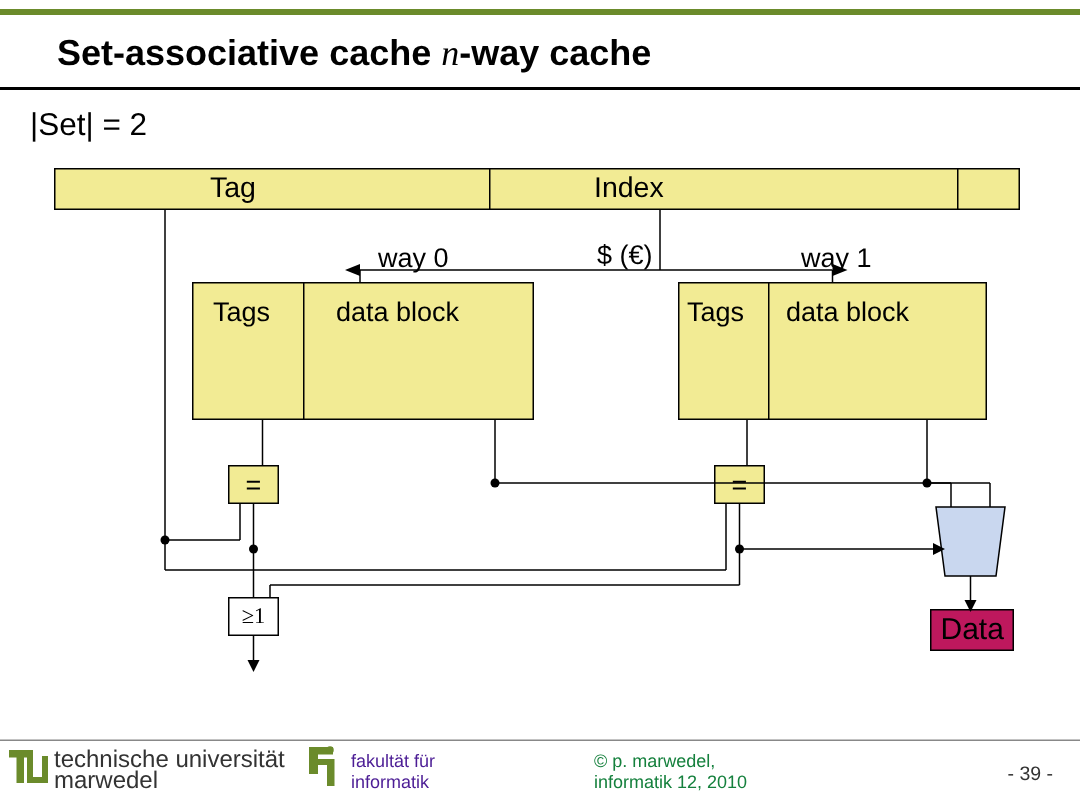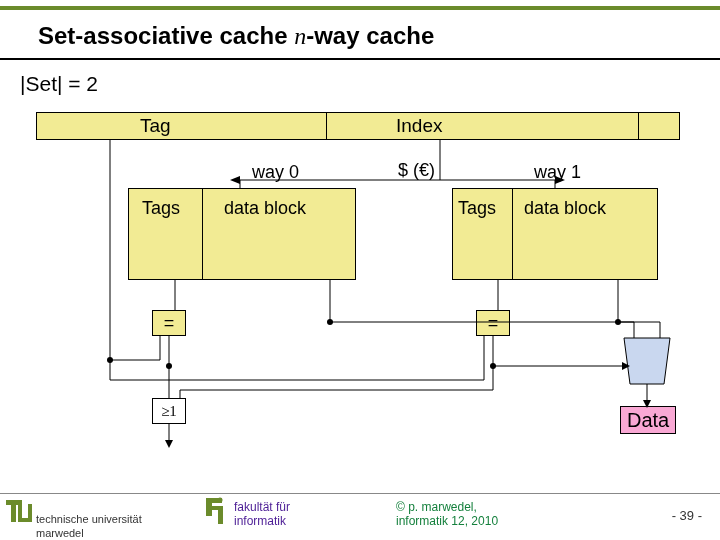--- a/index.html
+++ b/index.html
@@ -5,25 +5,25 @@
   html,body{margin:0;padding:0;width:720px;height:540px;background:#fff;font-family:Arial,Helvetica,sans-serif;color:#000;overflow:hidden}
   .topbar{height:4px;background:#6b8b2b;margin-top:6px}
   .title{font-size:24px;font-weight:bold;margin:12px 0 8px 38px}
   .title .n{font-family:'Times New Roman',serif;font-style:italic;font-weight:normal}
   .rule{height:2px;background:#000;margin:0 0 8px 0}
   .stage{position:relative;width:612px;height:420px}
   .lbl{position:absolute;font-size:19px}
   .box{position:absolute;background:#f2eb94;border:1px solid #000;box-sizing:border-box}
   .eqbox{position:absolute;width:34px;height:26px;background:#f2eb94;border:1px solid #000;box-sizing:border-box;text-align:center;font-size:18px;line-height:24px}
   .gebox{position:absolute;width:34px;height:26px;background:#fff;border:1px solid #000;box-sizing:border-box;text-align:center;font-size:15px;line-height:24px;font-family:'Times New Roman',serif}
-  .databox{position:absolute;background:#f9a8d4;border:1px solid #000;box-sizing:border-box;text-align:center;font-size:20px;line-height:26px;padding:0 6px}
+  .databox{position:absolute;background:#be185d;border:1px solid #000;box-sizing:border-box;text-align:center;font-size:20px;line-height:26px;padding:0 6px}
   .thinlbl{position:absolute;font-size:18px}
   svg{position:absolute;left:0;top:0}
   .footer{position:absolute;left:0;bottom:0;width:720px;height:46px;border-top:1px solid #888}
-  .footer .uni{position:absolute;left:36px;top:18px;font-size:11px;line-height:14px;color:#333}
+  .footer .uni{position:absolute;left:36px;top:6px;font-size:16px;line-height:14px;color:#333}
   .footer .fak{position:absolute;left:234px;top:6px;font-size:12px;line-height:14px;color:#4c1d95}
   .footer .cp{position:absolute;left:396px;top:6px;font-size:12px;line-height:14px;color:#15803d}
   .footer .pg{position:absolute;right:18px;top:14px;font-size:13px;color:#333}
   .tu{position:absolute;left:6px;top:4px;width:26px;height:30px}
   .tu .t,.tu .u{position:absolute;background:#6b8b2b}
   .fi{position:absolute;left:204px;top:2px;width:26px;height:34px}
 </style>
 </head>
 <body>
 

